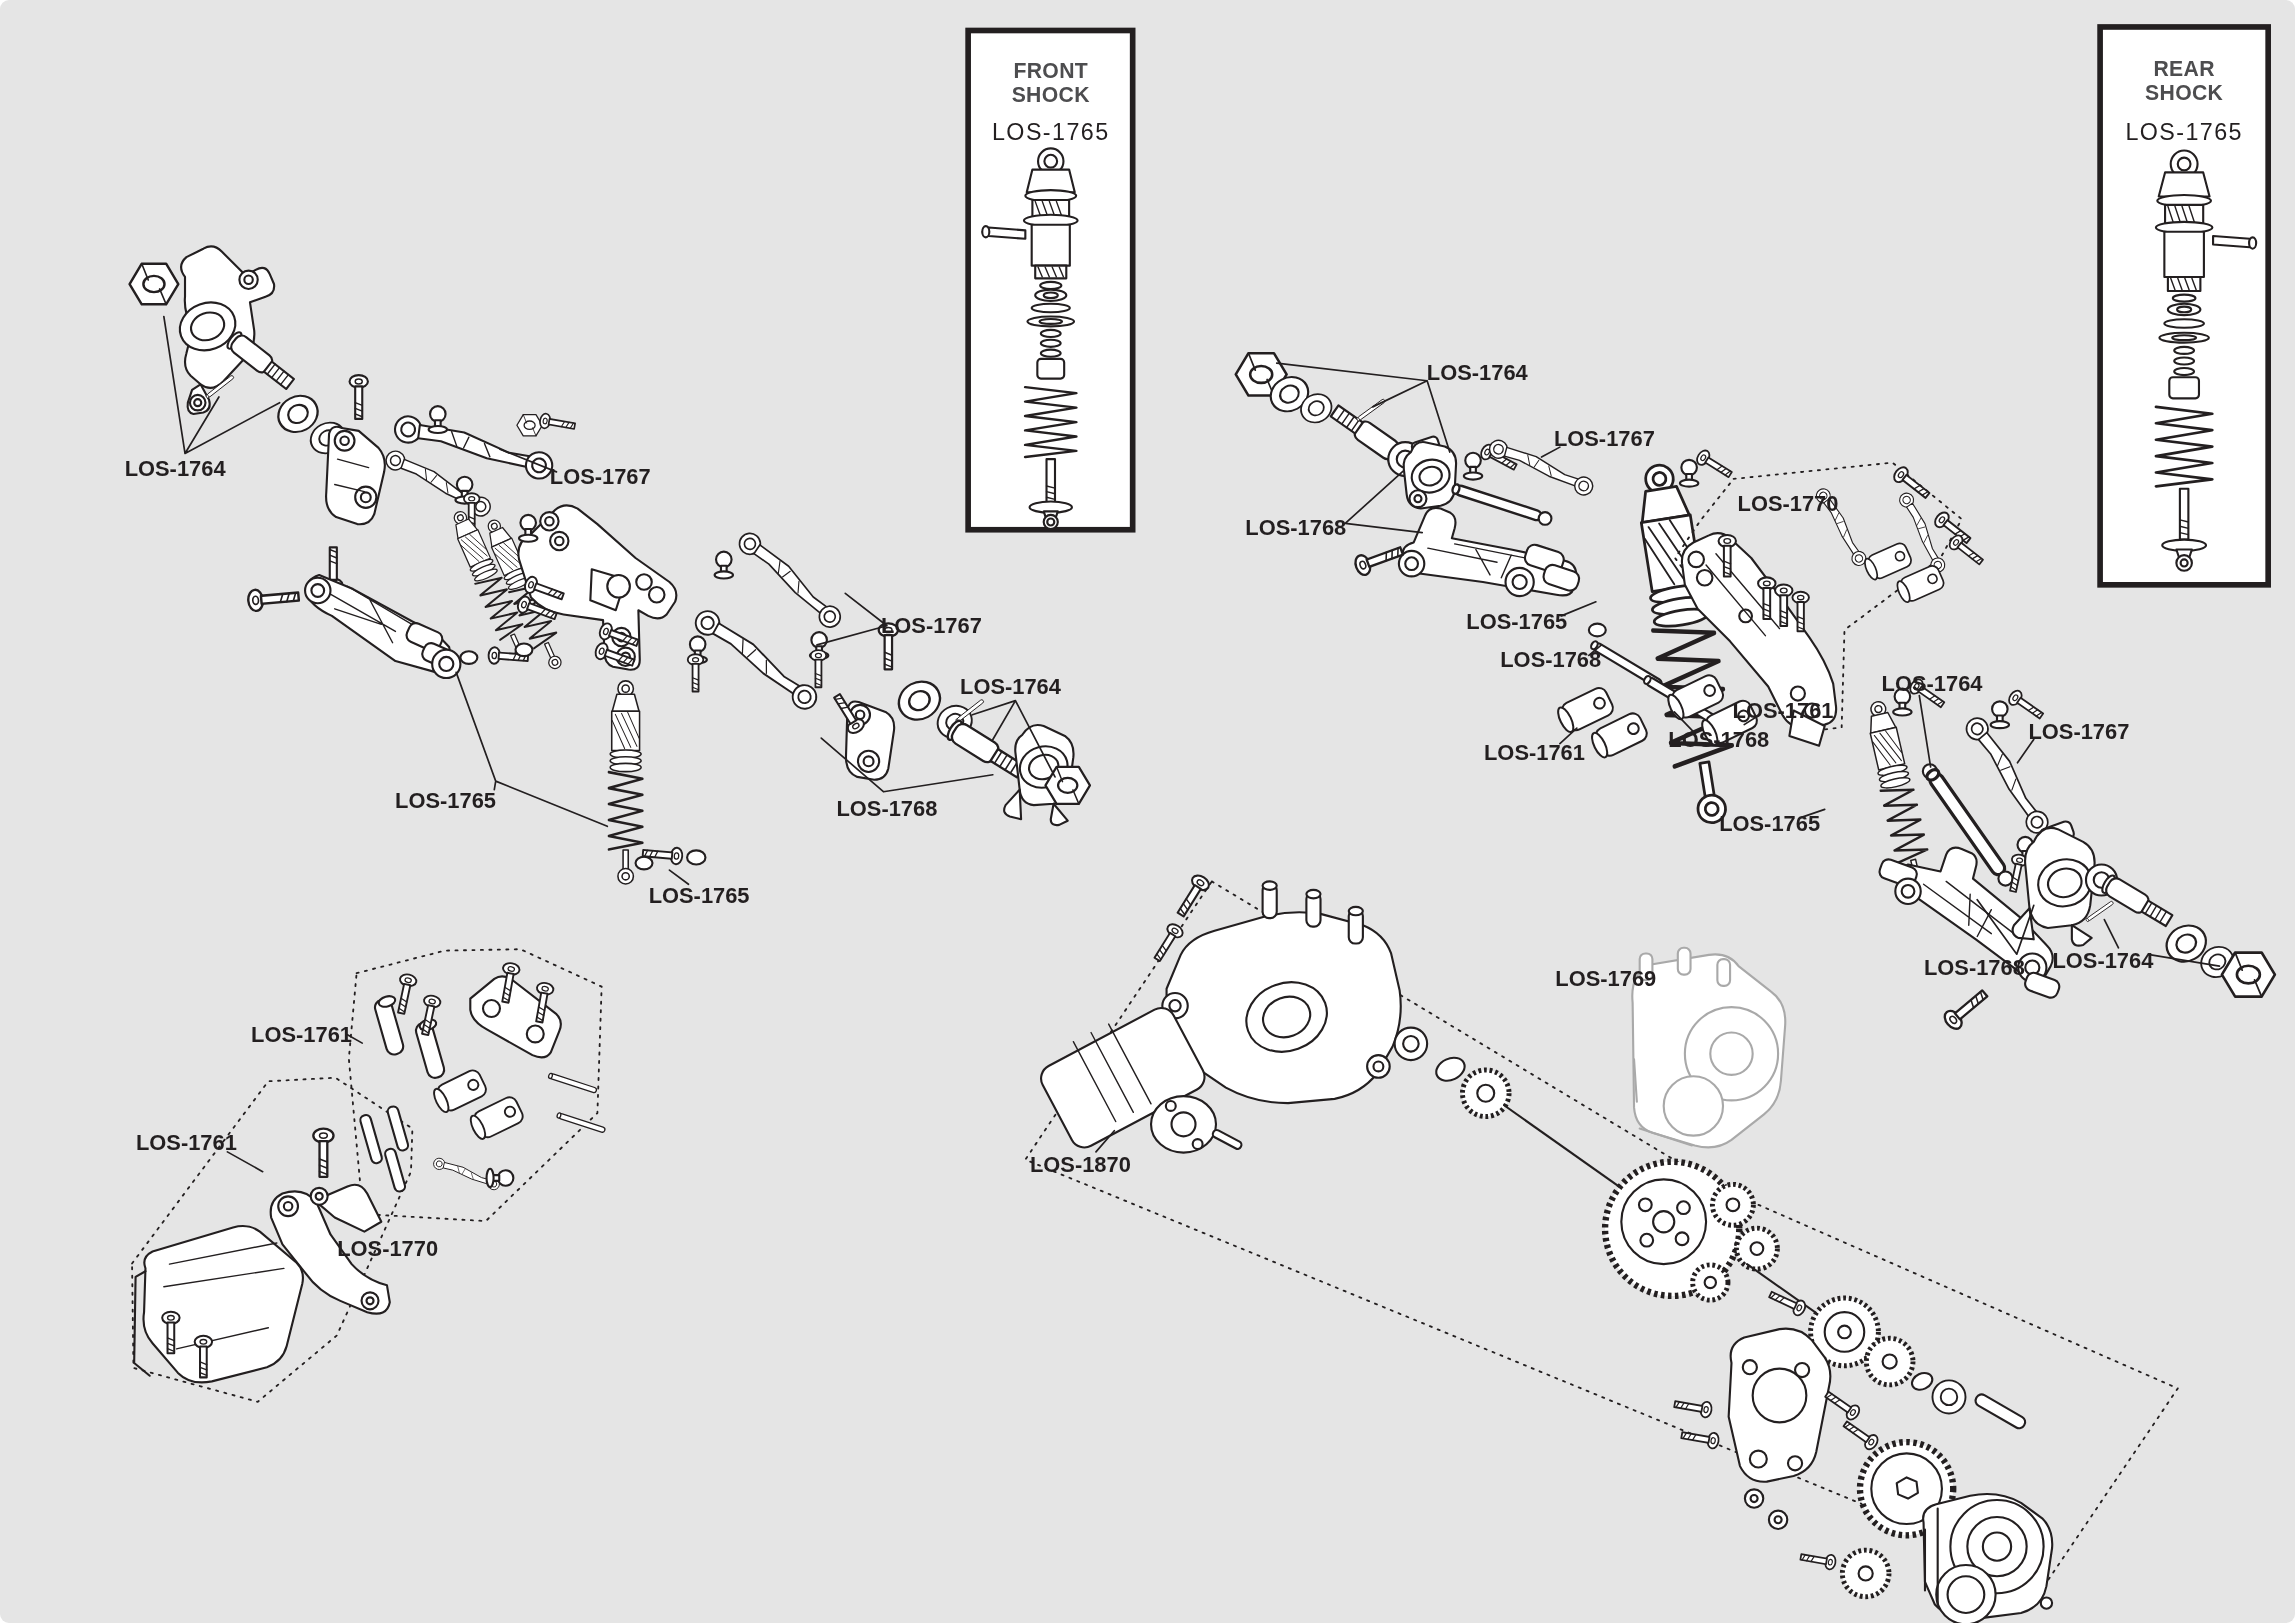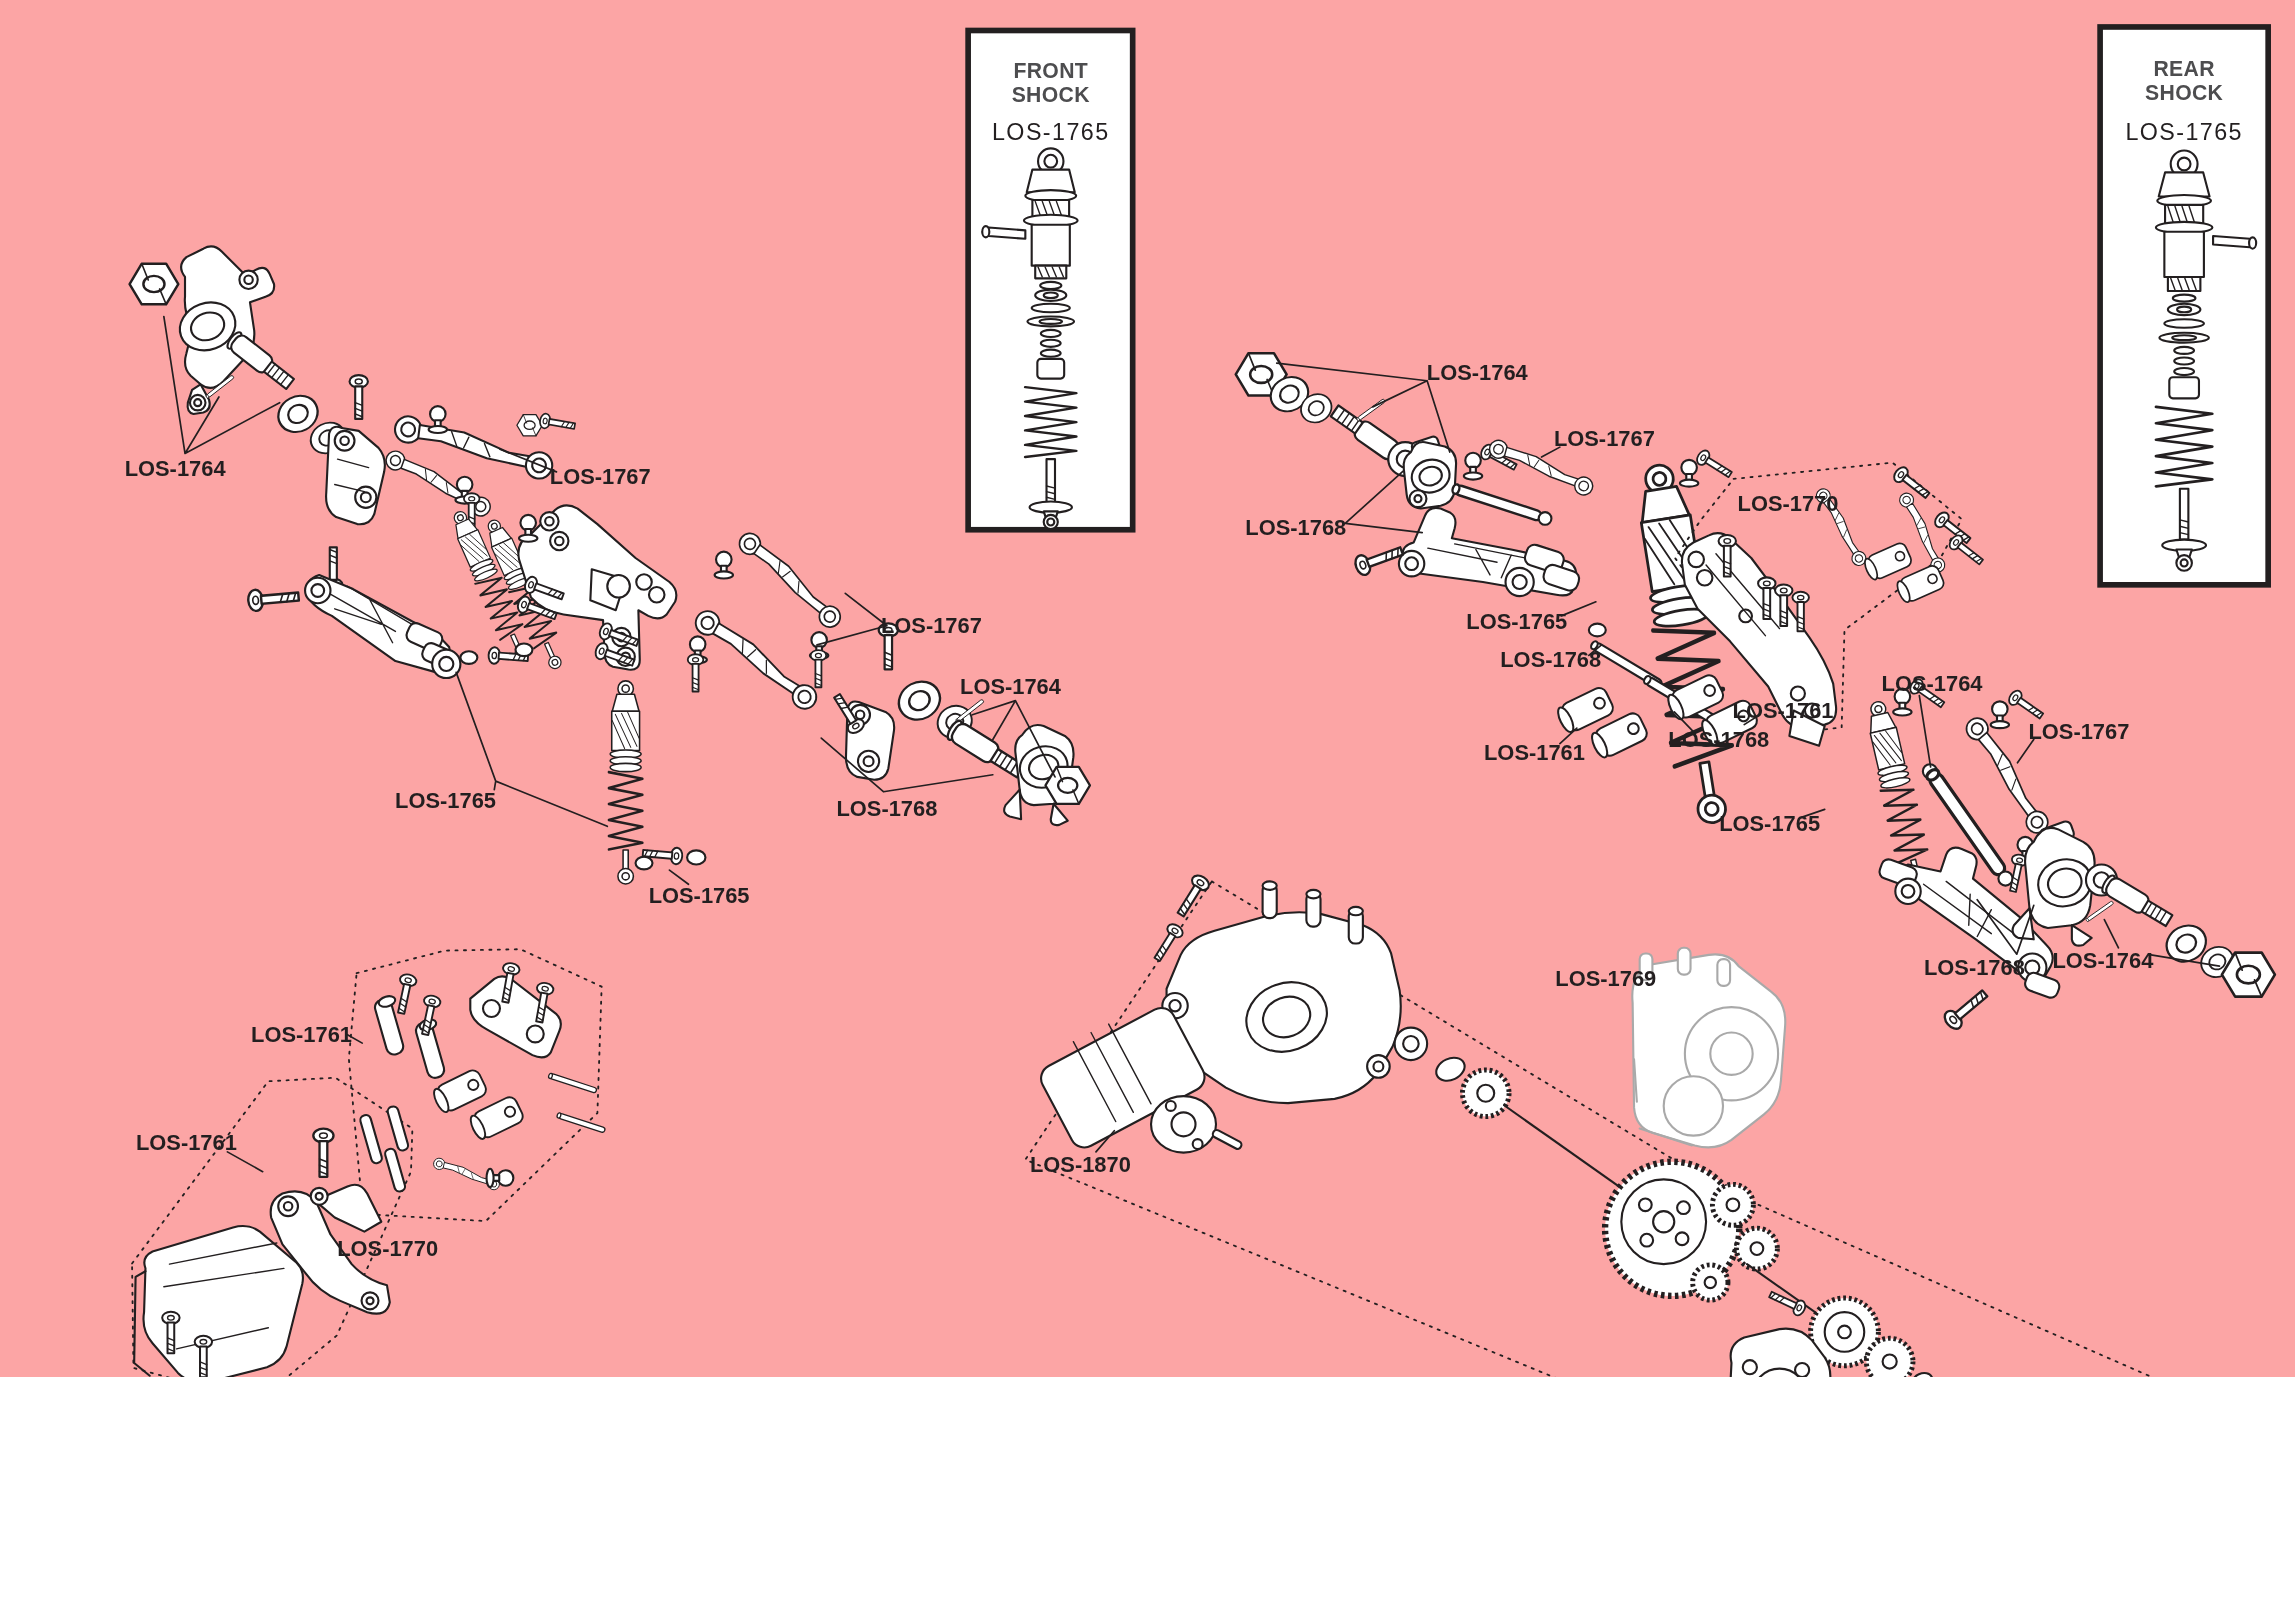--- a/index.html
+++ b/index.html
@@ -1,16 +1,16 @@
 <!DOCTYPE html>
 <html style="font-size:11.3px"><head>
 <meta charset="utf-8">
 <style>
   html,body{margin:0;padding:0;background:#ffffff;}
-  #stage{position:relative;width:2295px;height:1377px;background:#fca5a5;overflow:hidden;}
+  #stage{position:relative;width:2295px;height:1623px;background:#e5e5e5;overflow:hidden;border-radius:9px;}
   svg{display:block;}
   .p{fill:#ffffff;stroke:#231f20;stroke-width:3;stroke-linejoin:round;}
   .s{fill:none;stroke:#231f20;stroke-width:3;stroke-linecap:round;stroke-linejoin:round;}
   .t{fill:none;stroke:#231f20;stroke-width:2;stroke-linecap:round;}
   .spr{fill:none;stroke:#231f20;stroke-width:5;stroke-linecap:round;stroke-linejoin:round;}
   .leader{fill:none;stroke:#231f20;stroke-width:2.4;stroke-linecap:round;}
   .dot{fill:none;stroke:#231f20;stroke-width:2.6;stroke-dasharray:3 9;stroke-linecap:round;stroke-linejoin:round;}
   .teeth{fill:#ffffff;stroke:#231f20;stroke-width:9;stroke-dasharray:5 5;}
   .teeth2{fill:#ffffff;stroke:#231f20;stroke-width:7;stroke-dasharray:4 4;}
   .lbl{font:700 31px "Liberation Sans",sans-serif;fill:#231f20;text-anchor:middle;}

